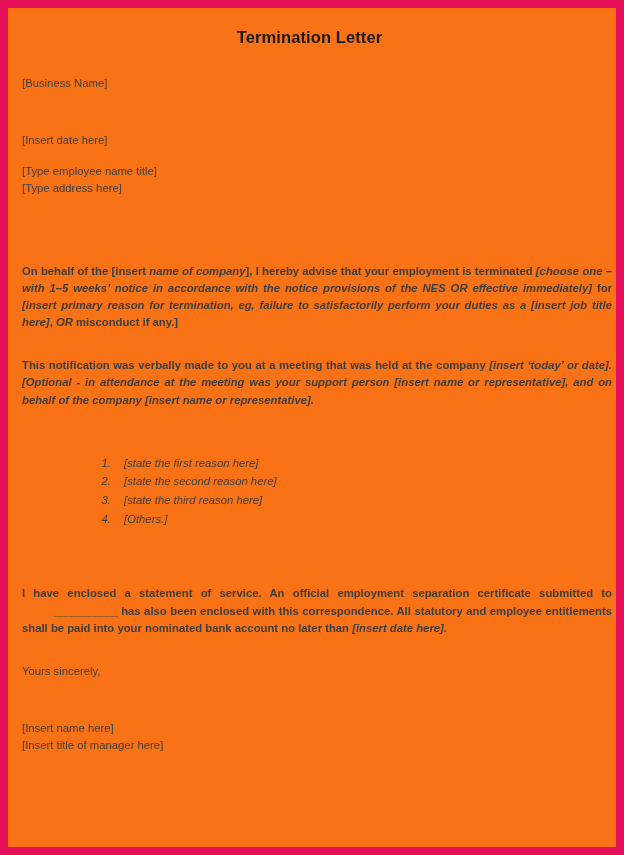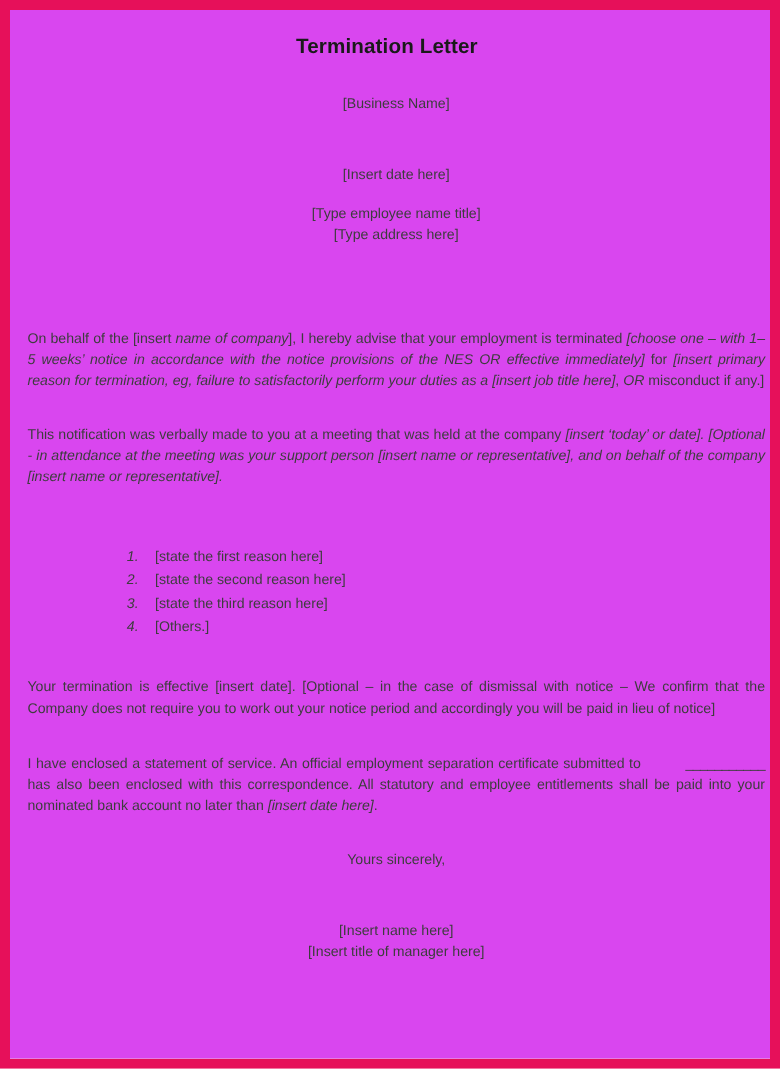--- a/index.html
+++ b/index.html
@@ -19,21 +19,21 @@
     background: #ffffff;
     border: 8px solid #e6105a;
     overflow: hidden;
   }
   .sheet {
     position: absolute;
     left: 0;
     top: 0;
     right: 0;
     bottom: 0;
-    background: #d946ef;
+    background: #f97316;
     padding: 8px 7px 8px 6px;
     box-sizing: border-box;
   }
   .doc-title {
     text-align: center;
     font-size: 16.5px;
     font-weight: bold;
     color: #1a1a1a;
     letter-spacing: 0.1px;
     margin: 12px 0 0 0;
@@ -47,45 +47,46 @@
     box-sizing: border-box;
   }
   p, .line, li {
     font-size: 11.3px;
     line-height: 1.52;
     color: #3d3d3d;
     margin: 0;
   }
   .line {
     white-space: pre-wrap;
-    text-align: center;
   }
   .gap-lg { height: 40px; }
   .gap-md { height: 26px; }
   .gap-sm { height: 14px; }
   .gap-xs { height: 11px; }
   .gap-list { height: 20px; }
   .gap-xl { height: 30px; }
   .just {
     text-align: justify;
     text-justify: inter-word;
+    font-weight: bold;
   }
   .subject {
     font-weight: bold;
     color: #1f1f1f;
     font-size: 11.4px;
     letter-spacing: 0.1px;
   }
   .it { font-style: italic; }
   ol.reasons {
     margin: 0;
     padding: 0 0 0 92px;
     list-style: decimal;
   }
   ol.reasons li {
+    font-style: italic;
     padding-left: 10px;
     margin-bottom: 1.5px;
     color: #3d3d3d;
   }
   ol.reasons li::marker {
     font-style: italic;
   }
   .blank-fill {
     letter-spacing: -0.5px;
     margin-left: 32px;
@@ -133,21 +134,20 @@
 
       <ol class="reasons">
         <li>[state the first reason here]</li>
         <li>[state the second reason here]</li>
         <li>[state the third reason here]</li>
         <li>[Others.]</li>
       </ol>
 
       <div class="gap-xl"></div>
 
-      <p class="just">Your termination is effective [insert date]. [Optional – in the case of dismissal with notice – We confirm that the Company does not require you to work out your notice period and accordingly you will be paid in lieu of notice]</p>
 
       <div class="gap-md"></div>
 
       <p class="just"><span>I have enclosed a statement of service.   An official employment separation certificate submitted to </span><span class="blank-fill">___________</span><span> has also been enclosed with this correspondence.  All statutory and employee entitlements shall be paid into your nominated bank account no later than </span><span class="it">[insert date here]</span><span>.</span></p>
 
       <div class="gap-md"></div>
 
       <div class="line">Yours sincerely,</div>
 
       <div class="gap-lg"></div>

